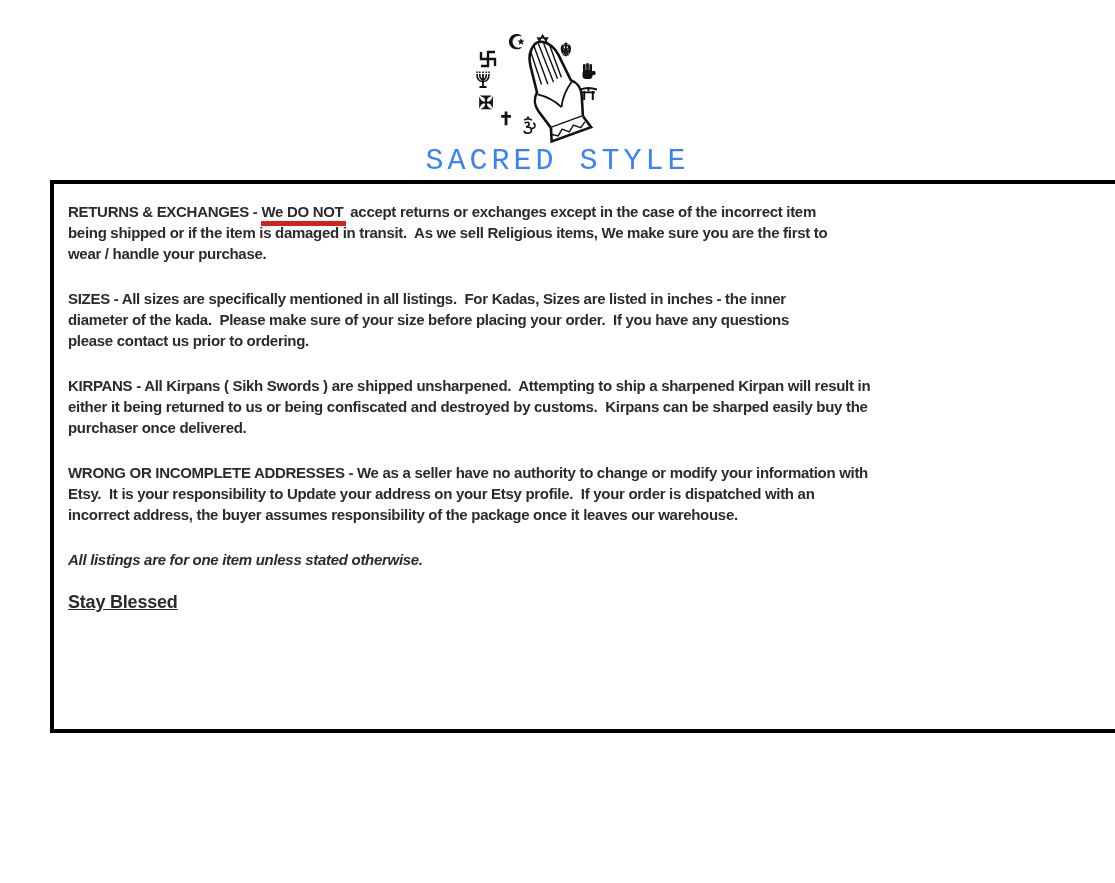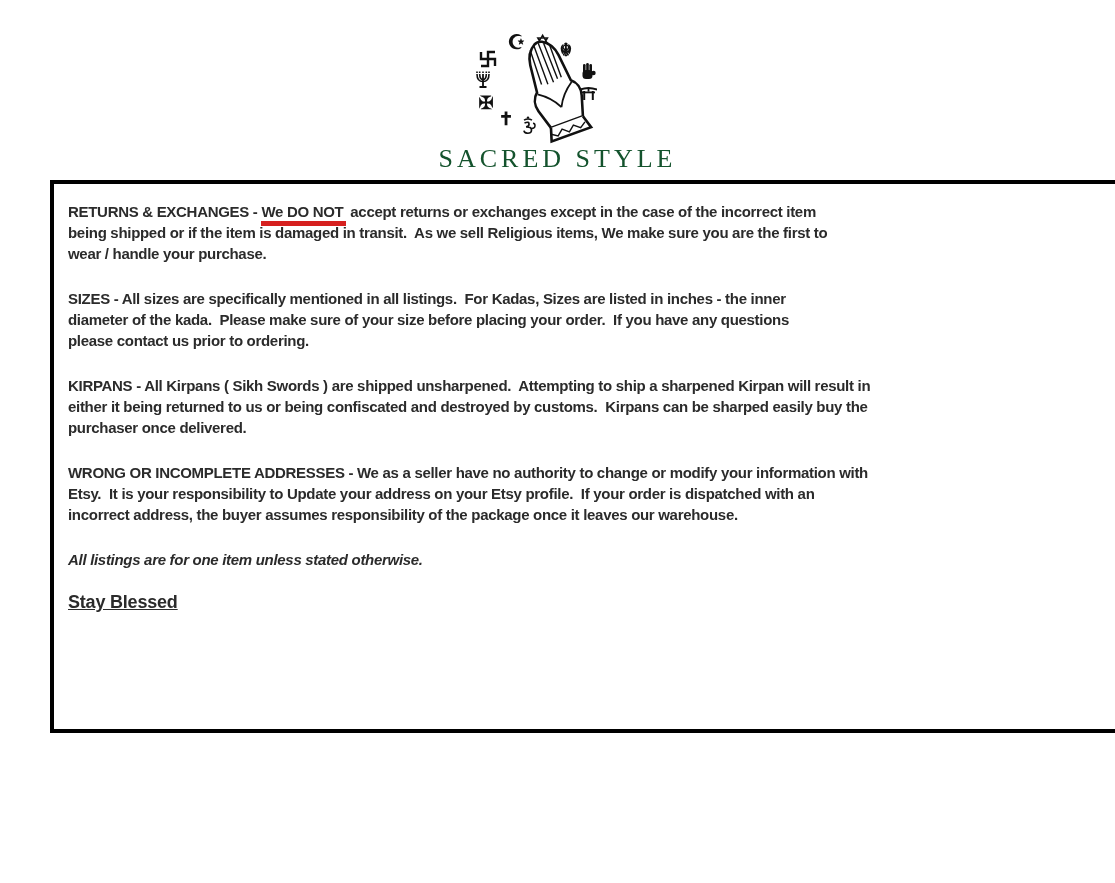--- a/index.html
+++ b/index.html
@@ -7,22 +7,22 @@
     width:1115px;height:883px;position:relative;overflow:hidden;
     font-family:"Liberation Sans", sans-serif;
   }
   
   .logo{position:absolute;top:22px;left:0;right:0;display:flex;flex-direction:column;align-items:center;}
   .logo-art{position:relative;width:240px;height:122px;}
   .ring-glyph{position:absolute;color:#111;line-height:1;font-weight:bold;}
   .ring-svg{position:absolute;}
   .hands{position:absolute;left:55px;top:12px;}
   .brand{
-    font-family:Liberation Serif, serif;
-    font-size:26px;letter-spacing:4px;color:#14532d;margin-top:0px;white-space:nowrap;
+    font-family:Liberation Mono, monospace;
+    font-size:30px;letter-spacing:4px;color:#3b82f6;margin-top:0px;white-space:nowrap;
   }
   
   .policy-box{
     position:absolute;left:50px;top:180px;width:1093px;height:553px;
     border:4px solid #000;box-sizing:border-box;
     padding:17px 14px 0 14px;
     color:#2b2b2b;font-weight:bold;font-size:15px;line-height:21px;letter-spacing:-0.3px;
     overflow:hidden;
   }
   .policy-box p{margin:0 0 24px 0;white-space:pre-wrap;}

